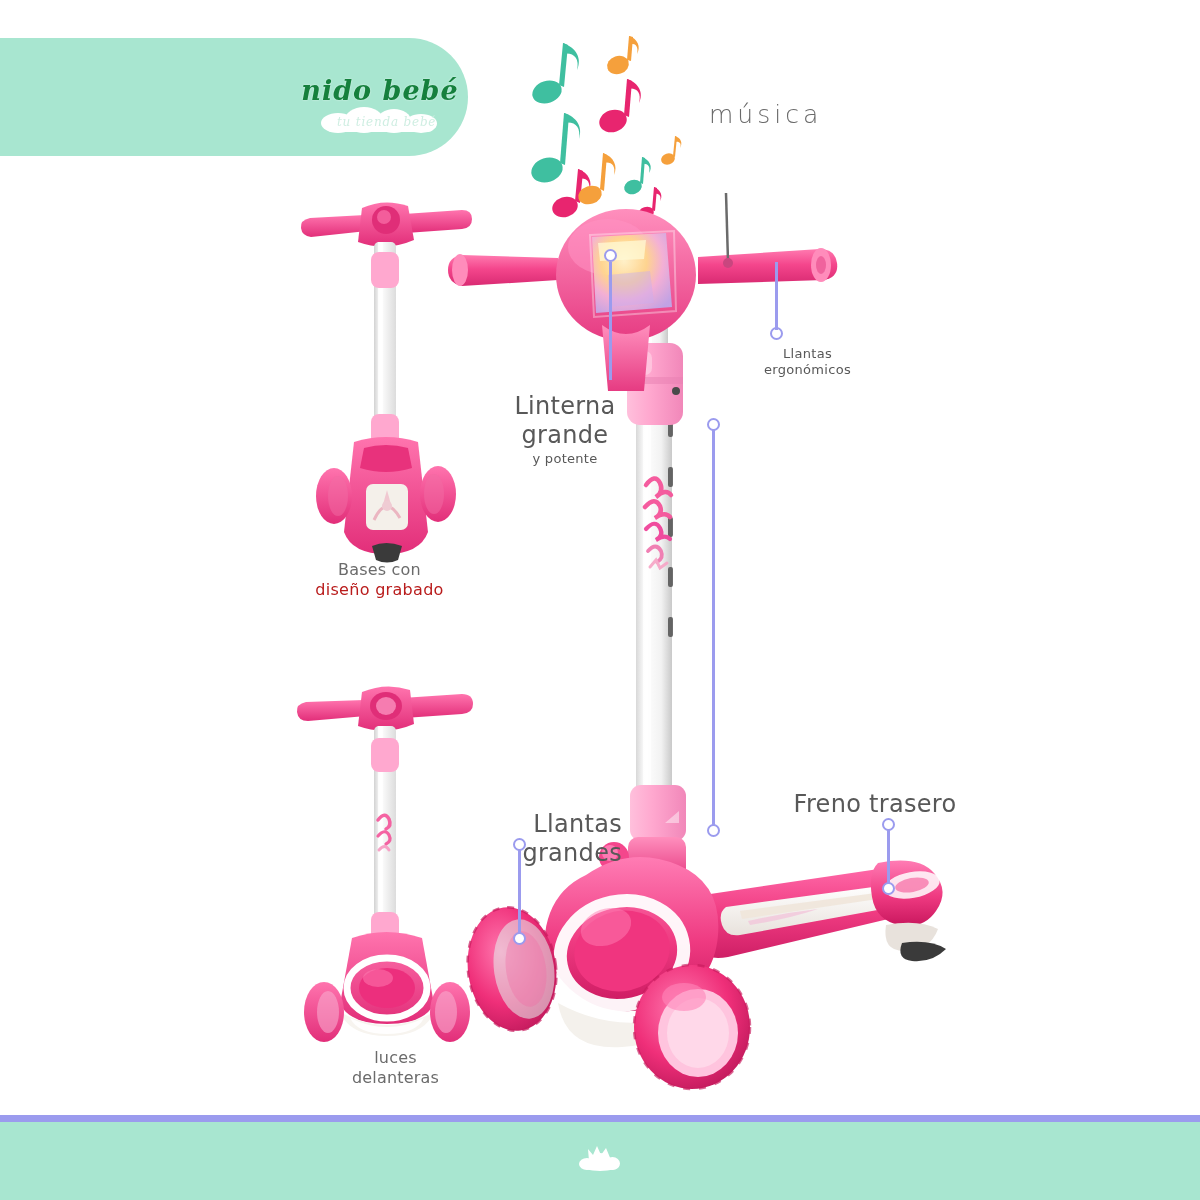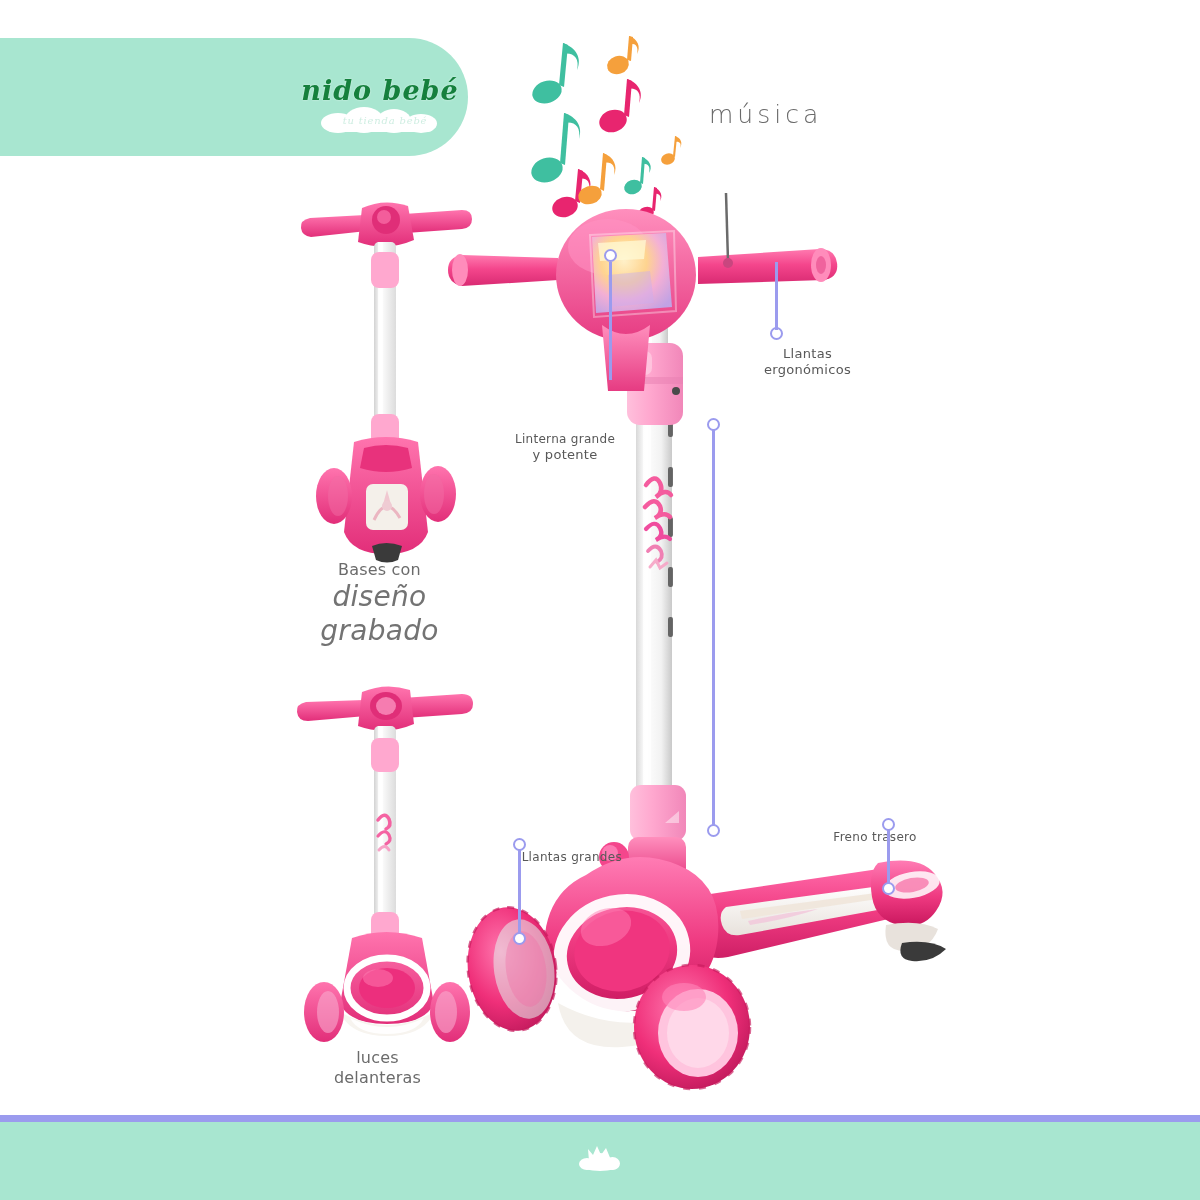--- a/index.html
+++ b/index.html
@@ -27,22 +27,22 @@
   .logo-cloud{
     margin-top:3px;position:relative;width:118px;height:26px;
   }
   .logo-cloud .c{position:absolute;background:#ffffff;border-radius:50%;}
   .logo-cloud .c1{left:0;top:6px;width:34px;height:20px;}
   .logo-cloud .c2{left:24px;top:0;width:38px;height:26px;}
   .logo-cloud .c3{left:56px;top:2px;width:34px;height:24px;}
   .logo-cloud .c4{left:84px;top:7px;width:32px;height:19px;}
   .logo-cloud .bar{left:4px;top:11px;width:110px;height:14px;border-radius:8px;}
   .logo-sub{
-    position:absolute;left:5px;top:8px;width:118px;text-align:center;
-    font-size:10px;color:#cfeee2;letter-spacing:.8px;
+    position:absolute;left:16px;top:8px;width:118px;
+    font-size:12px;color:#cfeee2;letter-spacing:.8px;
     font-family:"DejaVu Serif", serif;font-style:italic;
   }
 
   
   .footer-line{position:absolute;left:0;bottom:78px;width:1200px;height:7px;background:#9b9bee;}
   .footer-band{position:absolute;left:0;bottom:0;width:1200px;height:78px;background:#a8e6d0;}
   .footer-mark{
     position:absolute;left:50%;bottom:22px;transform:translateX(-50%);
     width:46px;height:34px;
   }
@@ -64,23 +64,23 @@
     letter-spacing:4px;font-family:"DejaVu Sans", sans-serif;
   }
 
   
   .notes{position:absolute;left:505px;top:35px;width:180px;height:185px;}
   .notes svg{position:absolute;left:0;top:0;}
 
   
   .lbl{position:absolute;color:#585858;text-align:center;line-height:1.22;
        font-family:"DejaVu Sans", sans-serif;font-weight:400;}
-  .lbl .big{font-size:12px;letter-spacing:.3px;margin-top:40px;}
+  .lbl .big{font-size:24px;letter-spacing:.3px;}
   .lbl .sm{font-size:13px;letter-spacing:.3px;}
-  .lbl .xl{font-size:28px;letter-spacing:.3px;color:#737373;font-style:italic;}
+  .lbl .xl{font-size:16px;letter-spacing:.3px;color:#b91c1c;}
   .lbl .tiny{font-size:16px;letter-spacing:.2px;color:#6b6b6b;}
 
   
   .pin{position:absolute;width:13px;height:13px;border-radius:50%;
        border:2.5px solid #9b9bee;background:#ffffff;box-sizing:border-box;}
   .conn{position:absolute;background:#9b9bee;}
   .conn-v{width:2.5px;}
 
   
   .photo{position:absolute;}
@@ -435,21 +435,21 @@
   </div>
   <div class="pin" style="left:882px;top:818px;"></div>
   <div class="conn conn-v" style="left:887px;top:830px;height:58px;"></div>
   <div class="pin" style="left:882px;top:882px;"></div>
 
   <div class="lbl" style="left:272px;top:560px;width:215px;">
     <div class="tiny">Bases con</div>
     <div class="xl">diseño grabado</div>
   </div>
 
-  <div class="lbl" style="left:300px;top:1048px;width:155px;">
+  <div class="lbl" style="left:318px;top:1048px;width:155px;">
     <div class="tiny">luces</div>
     <div class="tiny">delanteras</div>
   </div>
 
   <div class="footer-line"></div>
   <div class="footer-band">
     <div class="footer-mark">
       <svg class="crown" viewBox="0 0 26 16">
         <path d="M2 15 L1 3 L6 9 L10 0 L14 9 L19 2 L24 14 Z" fill="#ffffff"></path>
       </svg>

